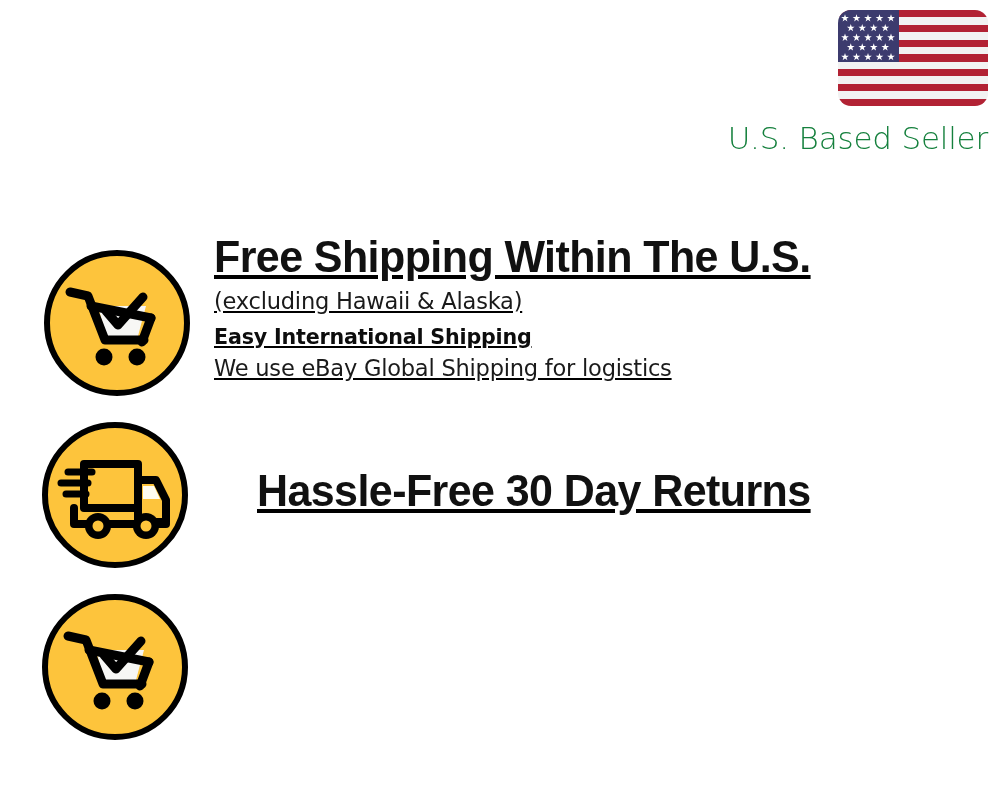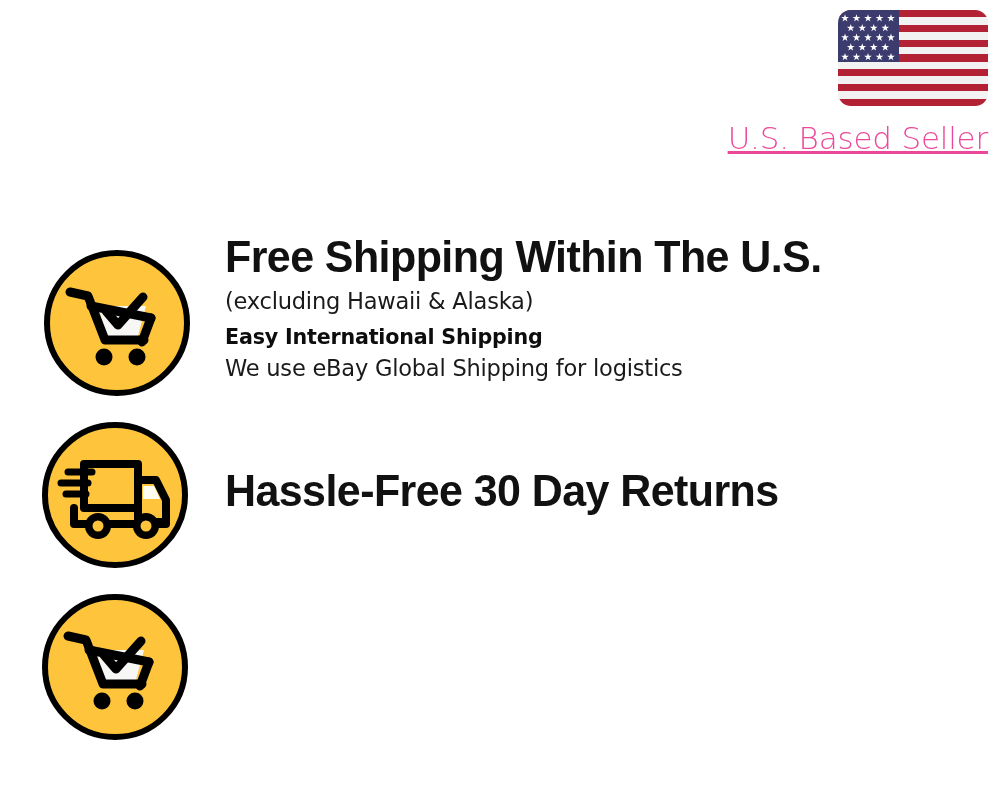--- a/index.html
+++ b/index.html
@@ -86,24 +86,23 @@
 
   #seller-note {
     position: absolute;
     left: 723px;
     top: 120px;
     width: 265px;
     text-align: right;
     font-family: "DejaVu Sans", sans-serif;
     font-size: 31px;
     font-weight: 300;
-    color: #ec4899;
+    color: #15803d;
     letter-spacing: -0.2px;
     white-space: nowrap;
-    text-decoration: underline;
   }
 
   
   .feature-icon {
     position: absolute;
     width: 146px;
     height: 146px;
     border-radius: 50%;
     background: #fdc43c;
     border: 6px solid #000000;
@@ -112,21 +111,21 @@
     position: absolute;
     left: 0;
     top: 0;
     display: block;
   }
 
   #icon-1 { left: 44px; top: 250px; }
   #icon-2 { left: 42px; top: 422px; }
   #icon-3 { left: 42px; top: 594px; }
 
-  .feature-text { position: absolute; left: 225px; }
+  .feature-text { position: absolute; left: 214px; text-decoration: underline; }
 
   .head-main {
     font-family: "Liberation Sans", sans-serif;
     font-weight: bold;
     font-size: 45px;
     line-height: 50px;
     color: #111111;
     letter-spacing: -0.6px;
     white-space: nowrap;
     transform: scaleX(0.955);
@@ -152,21 +151,21 @@
     letter-spacing: -0.2px;
     white-space: nowrap;
     transform: scaleX(0.96);
     transform-origin: left center;
   }
 
   #text-1 { top: 232px; }
   #text-1 .head-main { margin-bottom: 3px; }
   #text-1 .sub-regular.line2 { margin-bottom: 4px; }
 
-  #text-2 { top: 466px; }
+  #text-2 { top: 466px; margin-left: 43px; }
   #text-3 { top: 638px; }
 </style>
 </head>
 <body>
 
 <div id="page">
 
 
   <div id="flag-badge">
     <div class="stripe" style="top:0px;    background:#b22234;"></div>

